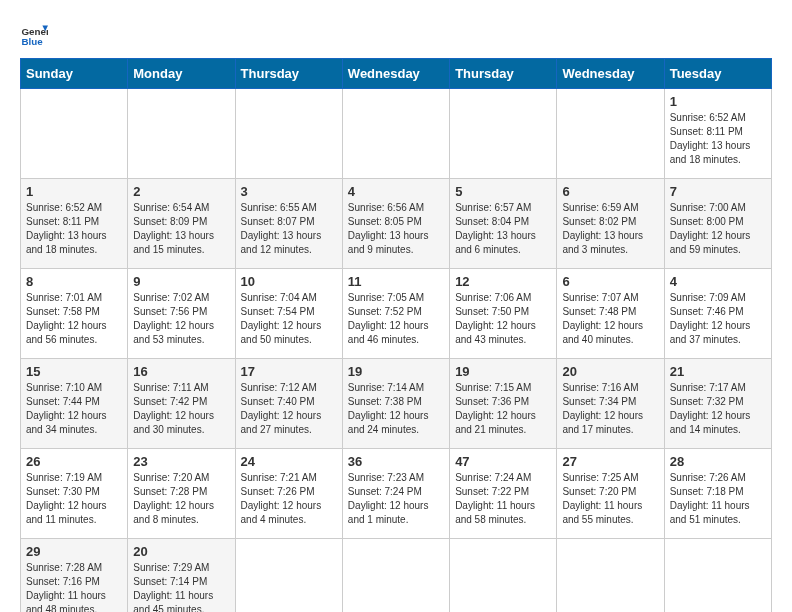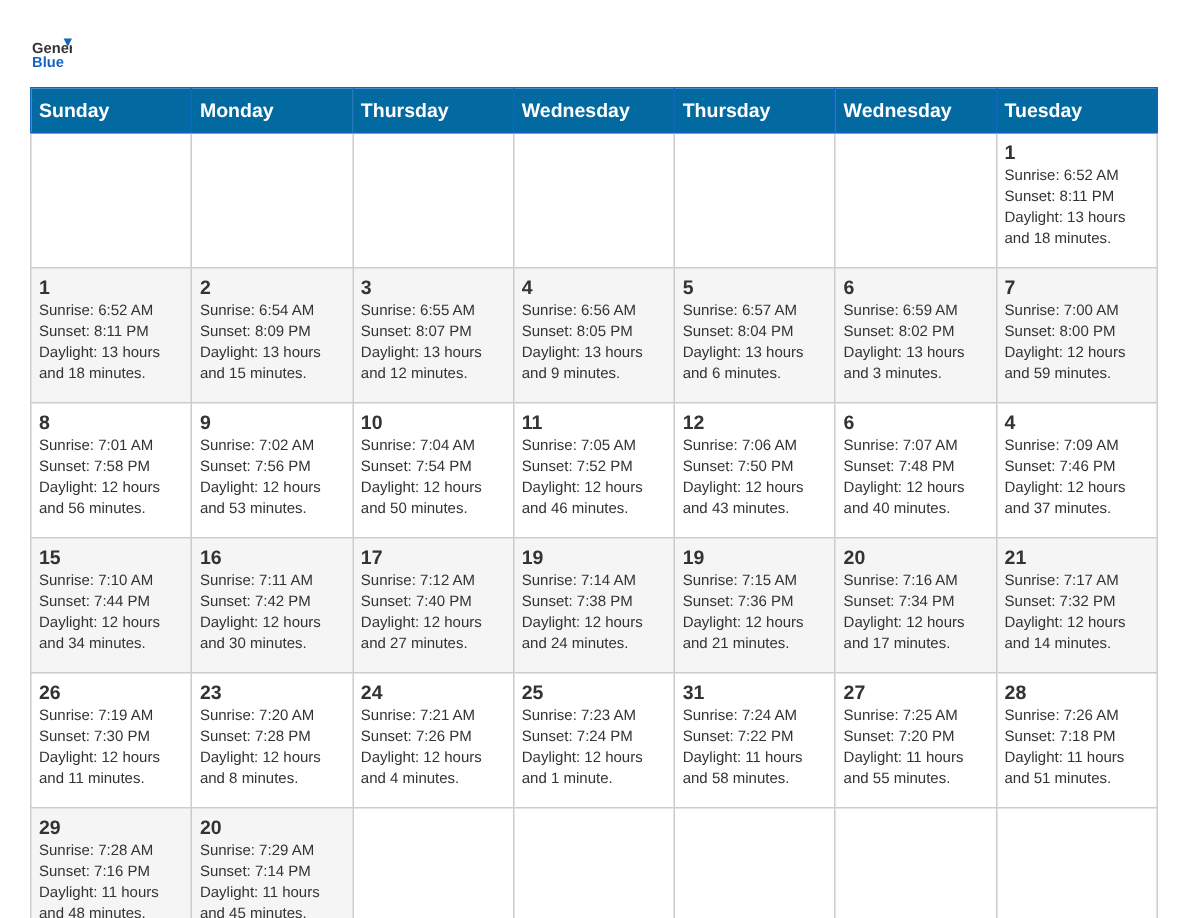--- a/index.html
+++ b/index.html
@@ -219,25 +219,25 @@
       </td>
           <td>
         <span class="day-num">23</span>
         <span class="day-info">Sunrise: 7:20 AM<br>Sunset: 7:28 PM<br>Daylight: 12 hours and 8 minutes.</span>
       </td>
           <td>
         <span class="day-num">24</span>
         <span class="day-info">Sunrise: 7:21 AM<br>Sunset: 7:26 PM<br>Daylight: 12 hours and 4 minutes.</span>
       </td>
           <td>
-        <span class="day-num">25</span>
+        <span class="day-num">36</span>
         <span class="day-info">Sunrise: 7:23 AM<br>Sunset: 7:24 PM<br>Daylight: 12 hours and 1 minute.</span>
       </td>
           <td>
-        <span class="day-num">31</span>
+        <span class="day-num">47</span>
         <span class="day-info">Sunrise: 7:24 AM<br>Sunset: 7:22 PM<br>Daylight: 11 hours and 58 minutes.</span>
       </td>
           <td>
         <span class="day-num">27</span>
         <span class="day-info">Sunrise: 7:25 AM<br>Sunset: 7:20 PM<br>Daylight: 11 hours and 55 minutes.</span>
       </td>
           <td>
         <span class="day-num">28</span>
         <span class="day-info">Sunrise: 7:26 AM<br>Sunset: 7:18 PM<br>Daylight: 11 hours and 51 minutes.</span>
       </td>

